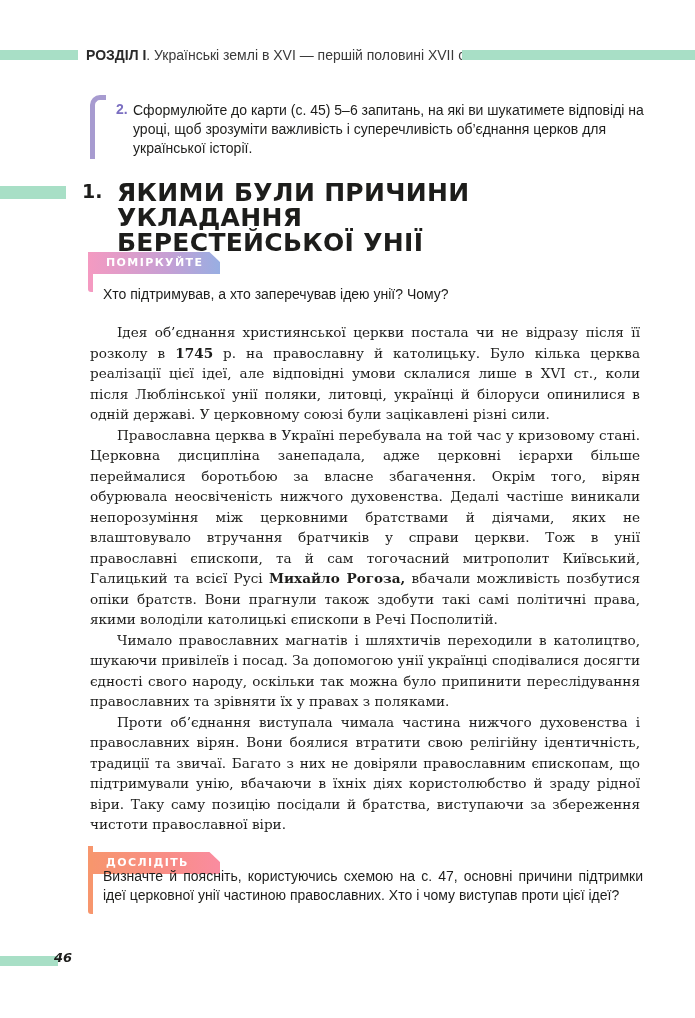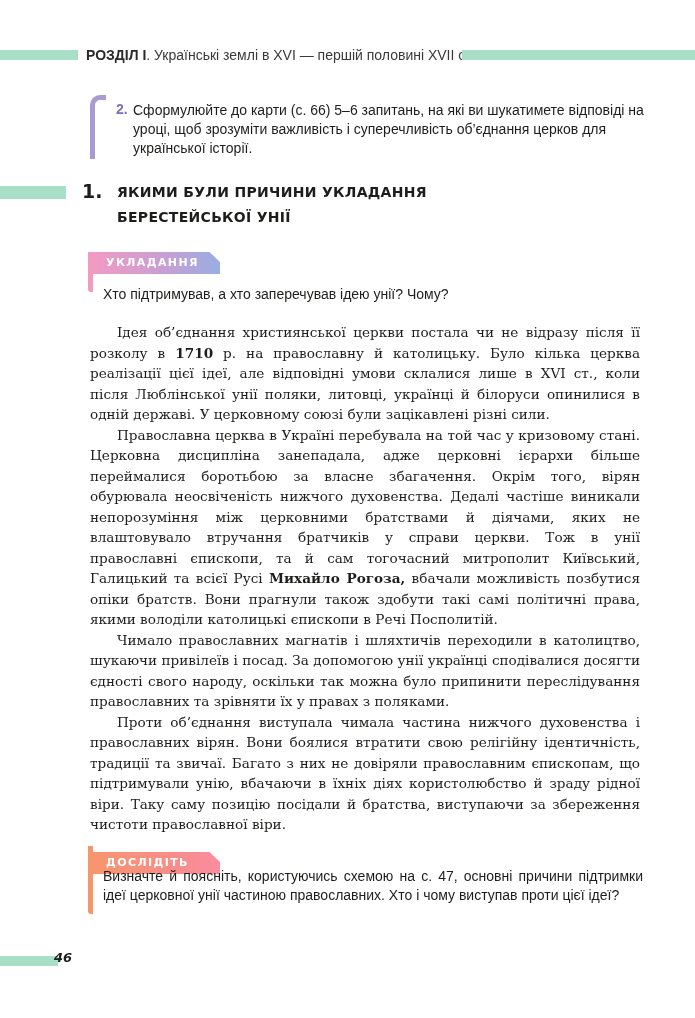--- a/index.html
+++ b/index.html
@@ -9,21 +9,21 @@
   .header-text { position:absolute; left:86px; top:47px; font-family:"Liberation Sans", sans-serif; font-size:14px; color:#3a3a3a; white-space:nowrap; }
   .header-text b { font-weight:bold; color:#2a2a2a; }
 
   .task2 { position:absolute; left:90px; top:95px; width:560px; }
   .task2-bracket { position:absolute; left:0; top:0; width:16px; height:64px; border-left:5px solid #a79bd0; border-top:5px solid #a79bd0; border-top-left-radius:10px; box-sizing:border-box; }
   .task2-num { position:absolute; left:26px; top:6px; font-family:"Liberation Sans", sans-serif; font-weight:bold; font-size:14px; color:#7b6fc1; }
   .task2-text { position:absolute; left:43px; top:6px; width:515px; font-family:"Liberation Sans", sans-serif; font-size:14px; line-height:19px; color:#1d1d1b; }
 
   .section-bar { position:absolute; left:0; top:186px; width:66px; height:13px; background:#a8dfc6; }
   .section-num { position:absolute; left:82px; top:180px; font-family:"DejaVu Sans", sans-serif; font-weight:bold; font-size:19px; color:#1d1d1b; }
-  .section-title { position:absolute; left:117px; top:180px; width:420px; font-family:"DejaVu Sans", sans-serif; font-weight:bold; font-size:14px; line-height:25px; letter-spacing:0.3px; color:#1d1d1b; }
+  .section-title { position:absolute; left:117px; top:180px; width:420px; font-family:"DejaVu Sans", sans-serif; font-weight:bold; font-size:25px; line-height:25px; letter-spacing:0.3px; color:#1d1d1b; }
 
   .box { position:absolute; left:88px; width:560px; }
   .box-tab { position:absolute; left:0; top:0; height:22px; width:132px; border-top-right-radius:10px; clip-path:polygon(0 0, 92% 0, 100% 45%, 100% 100%, 0 100%); }
   .box-tab-label { position:absolute; left:18px; top:4px; font-family:"DejaVu Sans", sans-serif; font-weight:bold; font-size:11px; letter-spacing:1.4px; color:#ffffff; }
   .box-side { position:absolute; left:0; top:22px; width:5px; border-bottom-left-radius:3px; }
   .box-text { position:absolute; left:15px; font-family:"Liberation Sans", sans-serif; font-size:14px; line-height:19px; color:#1d1d1b; }
 
   .think .box-tab { background:linear-gradient(90deg, #f49ac1 0%, #c69fd4 60%, #98aee2 100%); }
   .think .box-side { background:#f49ac1; height:18px; }
   .explore .box-tab { background:linear-gradient(90deg, #f7966d 0%, #f88d86 60%, #fa8ca0 100%);margin-top:28px; }
@@ -41,37 +41,37 @@
 
 <div class="header-bar-left"></div>
 <div class="header-text">
   <b>РОЗДІЛ І</b><span>. Українські землі в XVI — першій половині XVII ст.</span>
 </div>
 <div class="header-bar-right"></div>
 
 <div class="task2">
   <div class="task2-bracket"></div>
   <span class="task2-num">2.</span>
-  <div class="task2-text">Сформулюйте до карти (с. 66) 5–6 запитань, на які ви шукатимете відповіді на уроці, щоб зрозуміти важливість і суперечливість об’єднання церков для української історії.</div>
+  <div class="task2-text">Сформулюйте до карти (с. 45) 5–6 запитань, на які ви шукатимете відповіді на уроці, щоб зрозуміти важливість і суперечливість об’єднання церков для української історії.</div>
 </div>
 
 <div class="section-bar"></div>
 <div class="section-num">1.</div>
 <div class="section-title">ЯКИМИ БУЛИ ПРИЧИНИ УКЛАДАННЯ БЕРЕСТЕЙСЬКОЇ УНІЇ</div>
 
 <div class="box think" style="top:252px;">
   <div class="box-tab">
-    <span class="box-tab-label">УКЛАДАННЯ</span>
+    <span class="box-tab-label">ПОМІРКУЙТЕ</span>
   </div>
   <div class="box-side"></div>
   <div class="box-text" style="top:33px;">Хто підтримував, а хто заперечував ідею унії? Чому?</div>
 </div>
 
 <div class="body-text">
-  <p><span>Ідея об’єднання християнської церкви постала чи не відразу після її розколу в </span><b>1710</b><span> р. на православну й католицьку. Було кілька церква реалізації цієї ідеї, але відповідні умови склалися лише в XVI ст., коли після Люблінської унії поляки, литовці, українці й білоруси опинилися в одній державі. У церковному союзі були зацікавлені різні сили.</span></p>
+  <p><span>Ідея об’єднання християнської церкви постала чи не відразу після її розколу в </span><b>1745</b><span> р. на православну й католицьку. Було кілька церква реалізації цієї ідеї, але відповідні умови склалися лише в XVI ст., коли після Люблінської унії поляки, литовці, українці й білоруси опинилися в одній державі. У церковному союзі були зацікавлені різні сили.</span></p>
   <p><span>Православна церква в Україні перебувала на той час у кризовому стані. Церковна дисципліна занепадала, адже церковні ієрархи більше переймалися боротьбою за власне збагачення. Окрім того, вірян обурювала неосвіченість нижчого духовенства. Дедалі частіше виникали непорозуміння між церковними братствами й діячами, яких не влаштовувало втручання братчиків у справи церкви. Тож в унії православні єпископи, та й сам тогочасний митрополит Київський, Галицький та всієї Русі </span><b>Михайло Рогоза,</b><span> вбачали можливість позбутися опіки братств. Вони прагнули також здобути такі самі політичні права, якими володіли католицькі єпископи в Речі Посполитій.</span></p>
   <p>Чимало православних магнатів і шляхтичів переходили в католицтво, шукаючи привілеїв і посад. За допомогою унії українці сподівалися досягти єдності свого народу, оскільки так можна було припинити переслідування православних та зрівняти їх у правах з поляками.</p>
   <p>Проти об’єднання виступала чимала частина нижчого духовенства і православних вірян. Вони боялися втратити свою релігійну ідентичність, традиції та звичаї. Багато з них не довіряли православним єпископам, що підтримували унію, вбачаючи в їхніх діях користолюбство й зраду рідної віри. Таку саму позицію посідали й братства, виступаючи за збереження чистоти православної віри.</p>
 </div>
 
 <div class="box explore" style="top:824px;">
   <div class="box-tab">
     <span class="box-tab-label">ДОСЛІДІТЬ</span>
   </div>
   <div class="box-side"></div>

